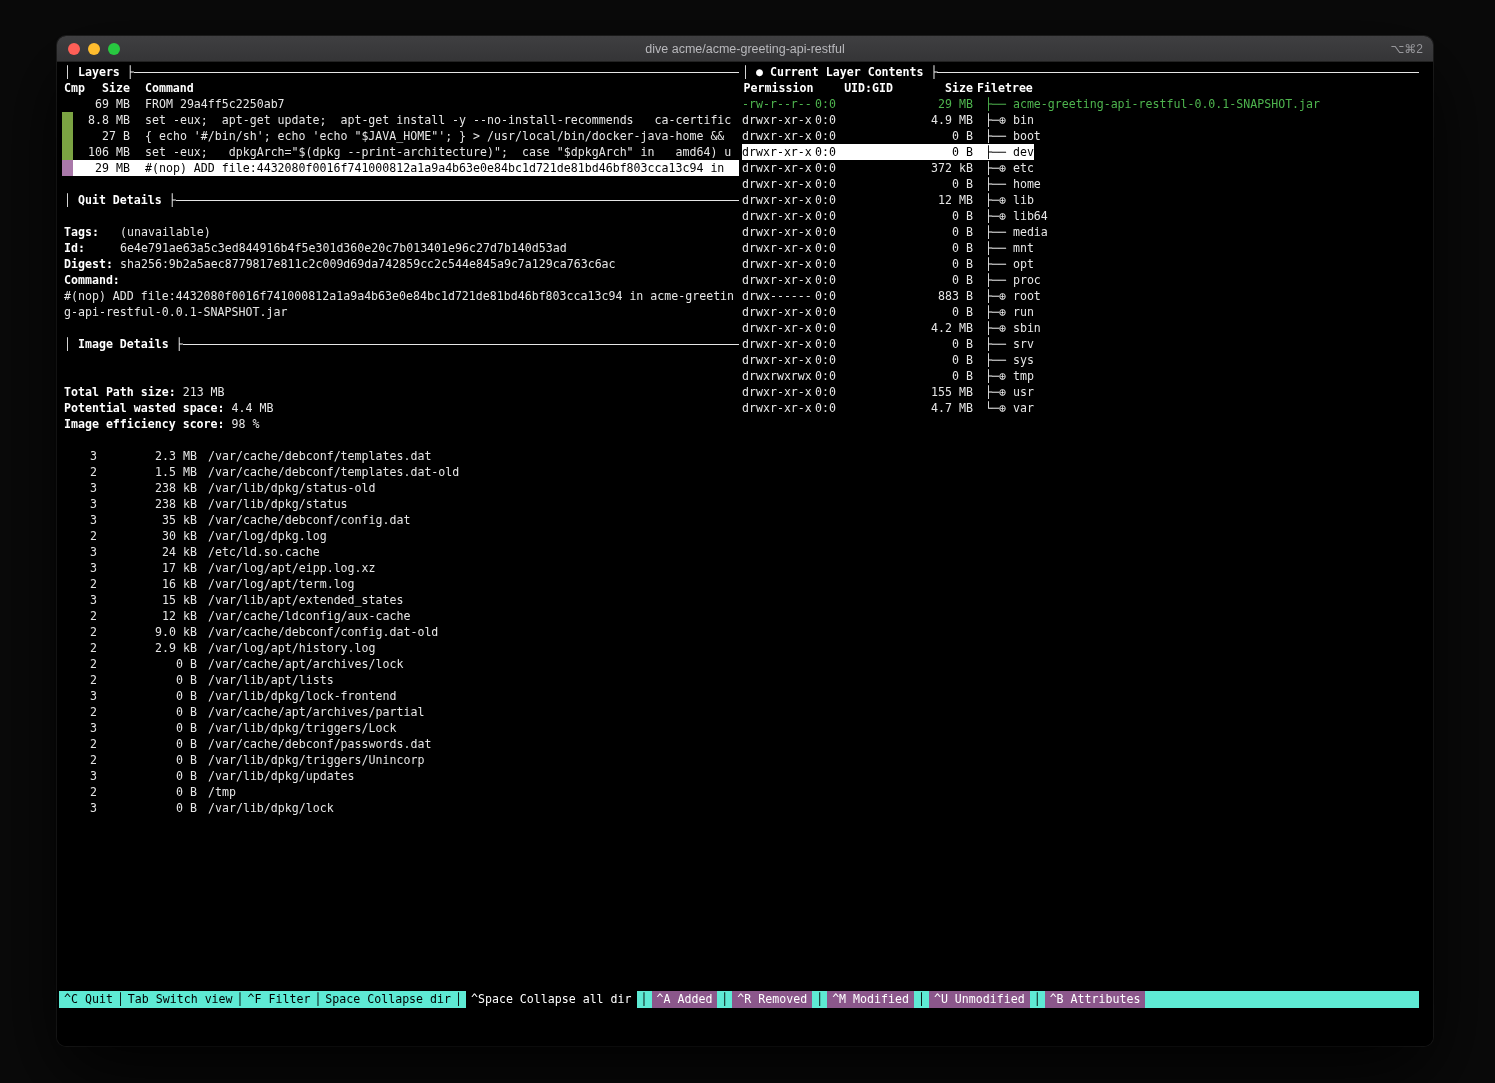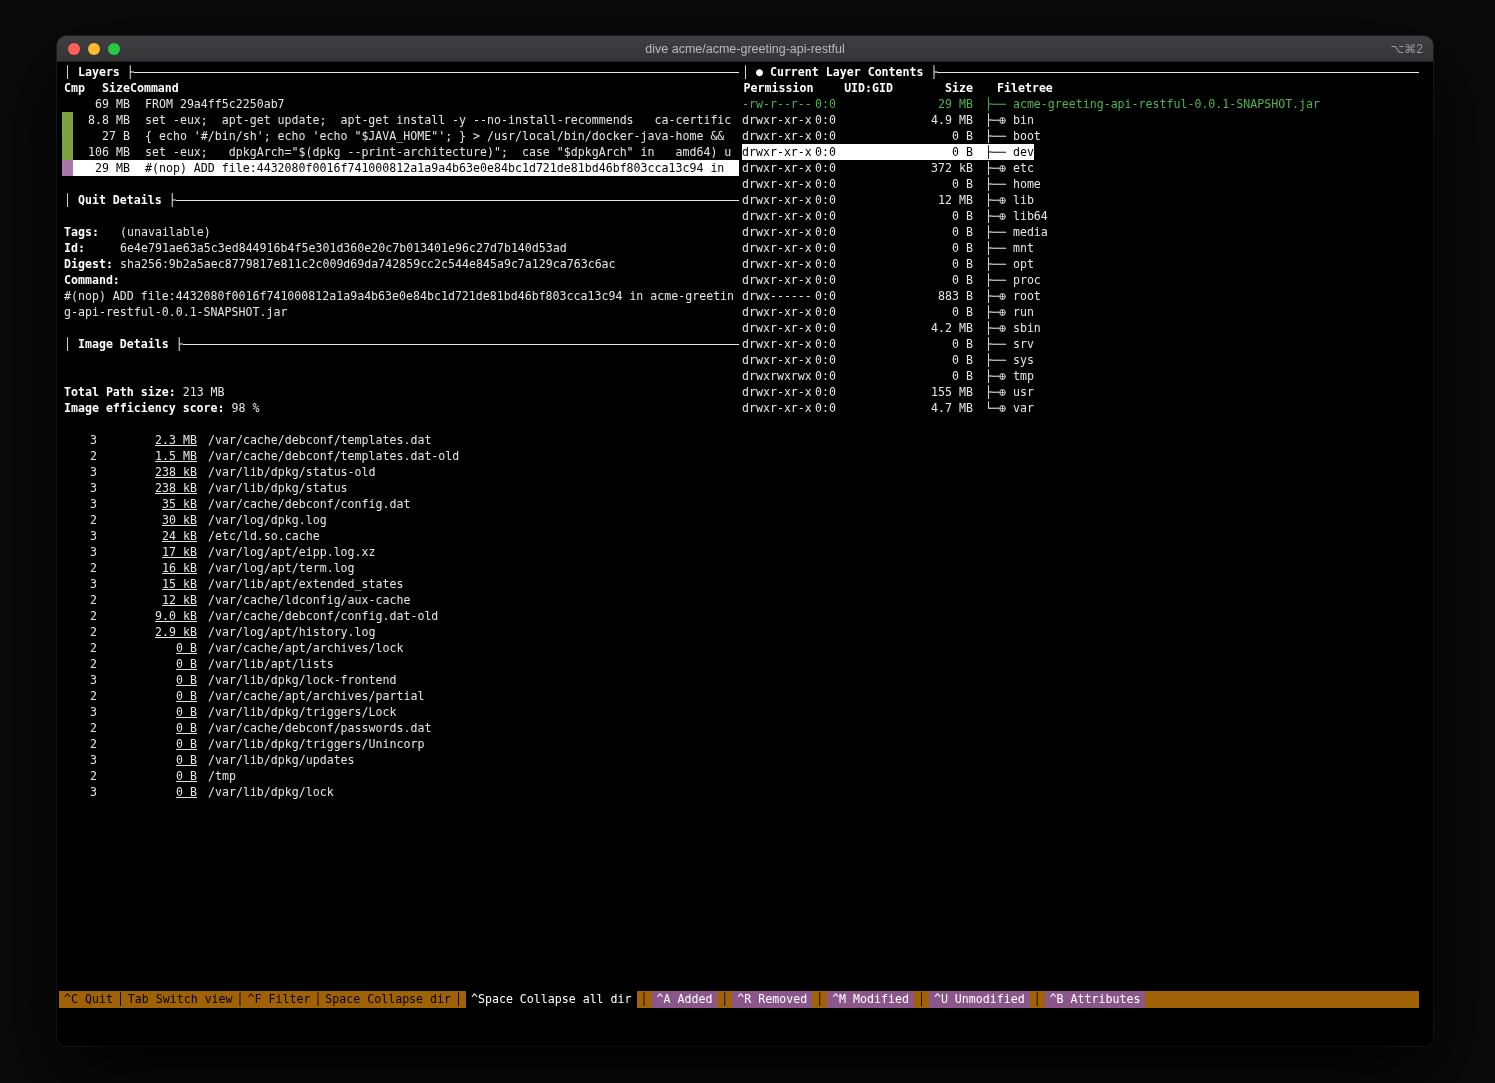--- a/index.html
+++ b/index.html
@@ -32,21 +32,21 @@
   .phead .ptitle{font-weight:bold;color:#fff;}
   .phead .pad-l{padding-left:5px;}
   .hline{flex:1;height:0;border-top:1px solid #e6e6e6;align-self:center;}
 
   
   .cols span{font-weight:bold;color:#fff;}
 
   
   .lcols .c-cmp{margin-left:5px;}
   .lcols .c-size{width:45px;text-align:right;}
-  .lcols .c-cmd{}
+  .lcols .c-cmd{margin-left:15px;}
   .lrow .lbar{width:11px;margin-left:3px;}
   .lrow .lbar.green{background:var(--bar-green);}
   .lrow .lbar.purple{background:var(--purple-bar);}
   .lrow .lsize{width:57px;text-align:right;}
   .lrow .lcmd{padding-left:15px;flex:1;}
   .lrow.selected .lsize,.lrow.selected .lcmd{background:var(--selection-bg);color:#000;}
 
   
   .detail .dlabel{margin-left:5px;width:56px;font-weight:bold;color:#fff;}
   .detail .dlabel.wide{width:auto;}
@@ -54,37 +54,37 @@
 
   
   .idet .ilabel{margin-left:5px;font-weight:bold;color:#fff;}
   .idet .ivalue{margin-left:7px;}
 
   
   .wcols .c-count{width:38px;text-align:right;}
   .wcols .c-space{width:100px;text-align:right;}
   .wcols .c-path{padding-left:11px;}
   .wrow .wcount{width:38px;text-align:right;}
-  .wrow .wspace{width:100px;text-align:right;text-decoration:underline;}
+  .wrow .wspace{width:100px;text-align:right;}
   .wrow .wpath{padding-left:11px;}
 
   
   .fcols .c-perm{width:73px;text-align:center;}
   .fcols .c-uid{width:78px;text-align:right;}
   .fcols .c-size{width:80px;text-align:right;}
-  .fcols .c-tree{padding-left:24px;}
+  .fcols .c-tree{padding-left:4px;}
   .frow .fperm{width:73px;}
   .frow .fuid{width:78px;text-align:left;}
   .frow .fsize{width:80px;text-align:right;}
   .frow .ftree{padding-left:12px;}
   .frow.green{color:var(--green);}
   .frow.selected .fperm,.frow.selected .fuid,.frow.selected .fsize,.frow.selected .ftree{background:var(--selection-bg);color:#000;}
 
   
-  .statusbar{position:absolute;left:2px;right:14px;top:929px;height:17px;background:#a16207;color:#000;display:flex;align-items:center;white-space:pre;padding-left:5px;font-size:11.6px;line-height:17px;}
+  .statusbar{position:absolute;left:2px;right:14px;top:929px;height:17px;background:#5eead4;color:#000;display:flex;align-items:center;white-space:pre;padding-left:5px;font-size:11.6px;line-height:17px;}
   .sb-sep{padding:0 4px;color:#000;}
   .sb-item.inverted{background:#000;color:#fff;padding:0 5px;}
   .sb-item.purple{background:var(--purple-status);color:#fff;padding:0 5px;}
 </style>
 </head>
 <body>
 
 <div class="window">
 
   <div class="titlebar">
@@ -181,20 +181,24 @@
       </div>
 
       <div class="trow"></div>
       <div class="trow"></div>
 
       <div class="trow idet">
         <span class="ilabel">Total Path size:</span>
         <span class="ivalue">213 MB</span>
       </div>
       <div class="trow idet">
+        <span class="ilabel">Potential wasted space:</span>
+        <span class="ivalue">4.4 MB</span>
+      </div>
+      <div class="trow idet">
         <span class="ilabel">Image efficiency score:</span>
         <span class="ivalue">98 %</span>
       </div>
 
       <div class="trow"></div>
 
 
       <div id="wasted-rows">
           <div class="trow wrow">
     <span class="wcount">3</span>

